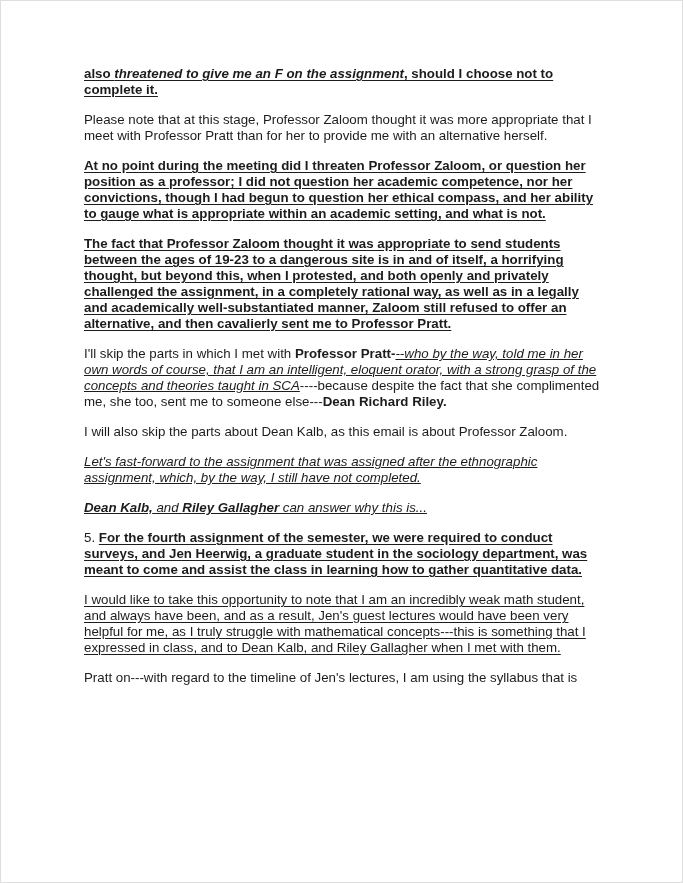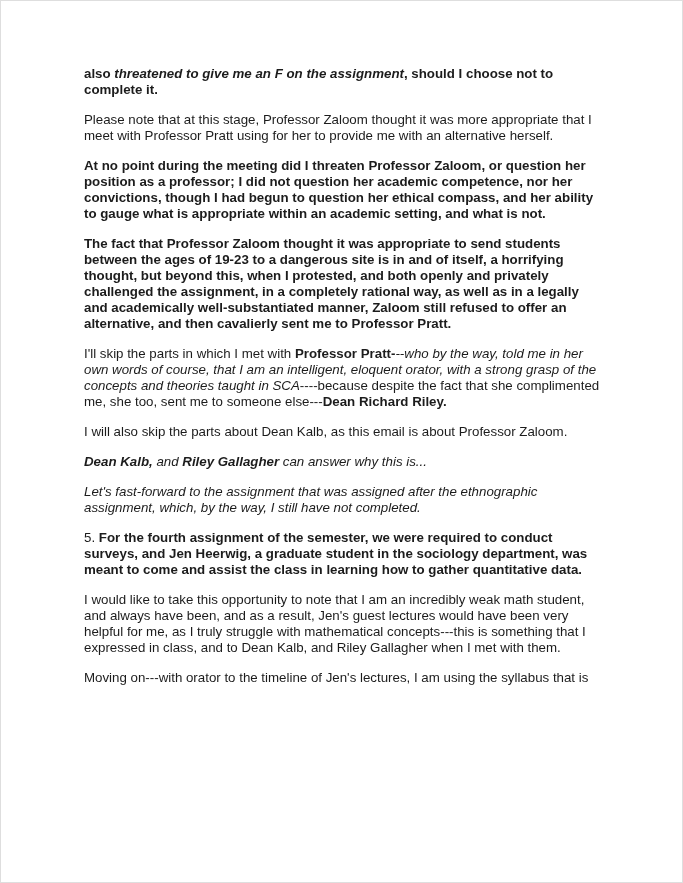--- a/index.html
+++ b/index.html
@@ -24,52 +24,52 @@
     width: 545px;
     font-size: 13.3px;
     line-height: 16px;
     color: #1c1c1c;
   }
   .doc p {
     margin: 0 0 14px 0;
     white-space: pre-wrap;
   }
   .b { font-weight: bold; }
-  .i { font-style: italic; }
-  .u { text-underline-offset: 2px; }
+  .i { font-style: italic; text-decoration: underline; }
+  .u { text-decoration: underline; text-underline-offset: 2px; }
 </style>
 </head>
 <body>
 
 <div class="page">
   <div class="doc">
       <p><span class="b  u">also </span><span class="b i u">threatened to give me an F on the assignment</span><span class="b  u">, should I choose not to
 complete it.</span></p>
       <p><span class="">Please note that at this stage, Professor Zaloom thought it was more appropriate that I
-meet with Professor Pratt using for her to provide me with an alternative herself.</span></p>
+meet with Professor Pratt than for her to provide me with an alternative herself.</span></p>
       <p><span class="b  u">At no point during the meeting did I threaten Professor Zaloom, or question her
 position as a professor; I did not question her academic competence, nor her
 convictions, though I had begun to question her ethical compass, and her ability
 to gauge what is appropriate within an academic setting, and what is not.</span></p>
       <p><span class="b  u">The fact that Professor Zaloom thought it was appropriate to send students
 between the ages of 19-23 to a dangerous site is in and of itself, a horrifying
 thought, but beyond this, when I protested, and both openly and privately
 challenged the assignment, in a completely rational way, as well as in a legally
 and academically well-substantiated manner, Zaloom still refused to offer an
 alternative, and then cavalierly sent me to Professor Pratt.</span></p>
       <p><span class="">I'll skip the parts in which I met with </span><span class="b">Professor Pratt-</span><span class="i">--who by the way, told me in her
 own words of course, that I am an intelligent, eloquent orator, with a strong grasp of the
 concepts and theories taught in SCA</span><span class="">----because despite the fact that she complimented
 me, she too, sent me to someone else---</span><span class="b">Dean Richard Riley.</span></p>
       <p><span class="">I will also skip the parts about Dean Kalb, as this email is about Professor Zaloom.</span></p>
-      <p><span class="b i">Dean Kalb,</span><span class="i"> and </span><span class="b i">Riley Gallagher</span><span class="i"> can answer why this is...</span></p>
       <p><span class="i">Let's fast-forward to the assignment that was assigned after the ethnographic
 assignment, which, by the way, I still have not completed.</span></p>
+      <p><span class="b i">Dean Kalb,</span><span class="i"> and </span><span class="b i">Riley Gallagher</span><span class="i"> can answer why this is...</span></p>
       <p><span class="">5. </span><span class="b  u">For the fourth assignment of the semester, we were required to conduct
 surveys, and Jen Heerwig, a graduate student in the sociology department, was
 meant to come and assist the class in learning how to gather quantitative data.</span></p>
       <p><span class="u">I would like to take this opportunity to note that I am an incredibly weak math student,
 and always have been, and as a result, Jen's guest lectures would have been very
 helpful for me, as I truly struggle with mathematical concepts---this is something that I
 expressed in class, and to Dean Kalb, and Riley Gallagher when I met with them.</span></p>
-      <p><span class="">Moving on---with orator to the timeline of Jen's lectures, I am using the syllabus that is</span></p>
+      <p><span class="">Pratt on---with regard to the timeline of Jen's lectures, I am using the syllabus that is</span></p>
     </div>
 </div>
 
 </body></html>

